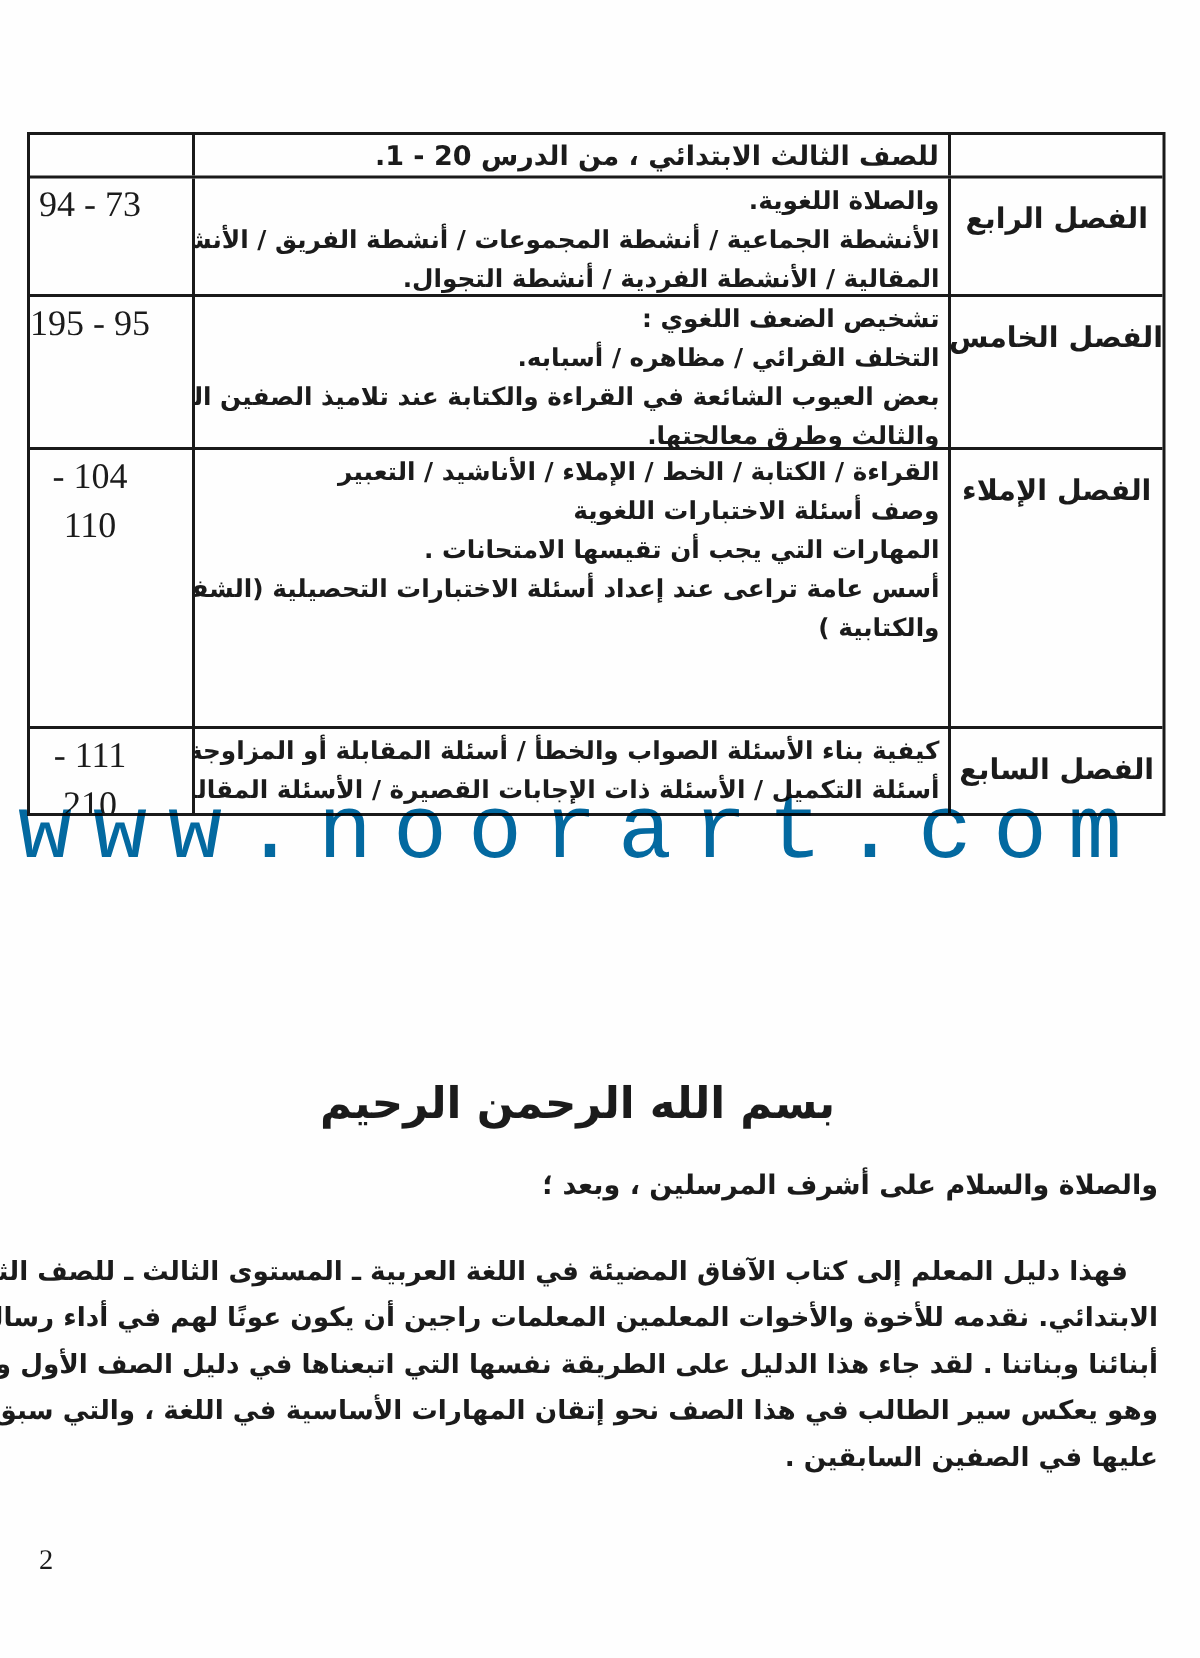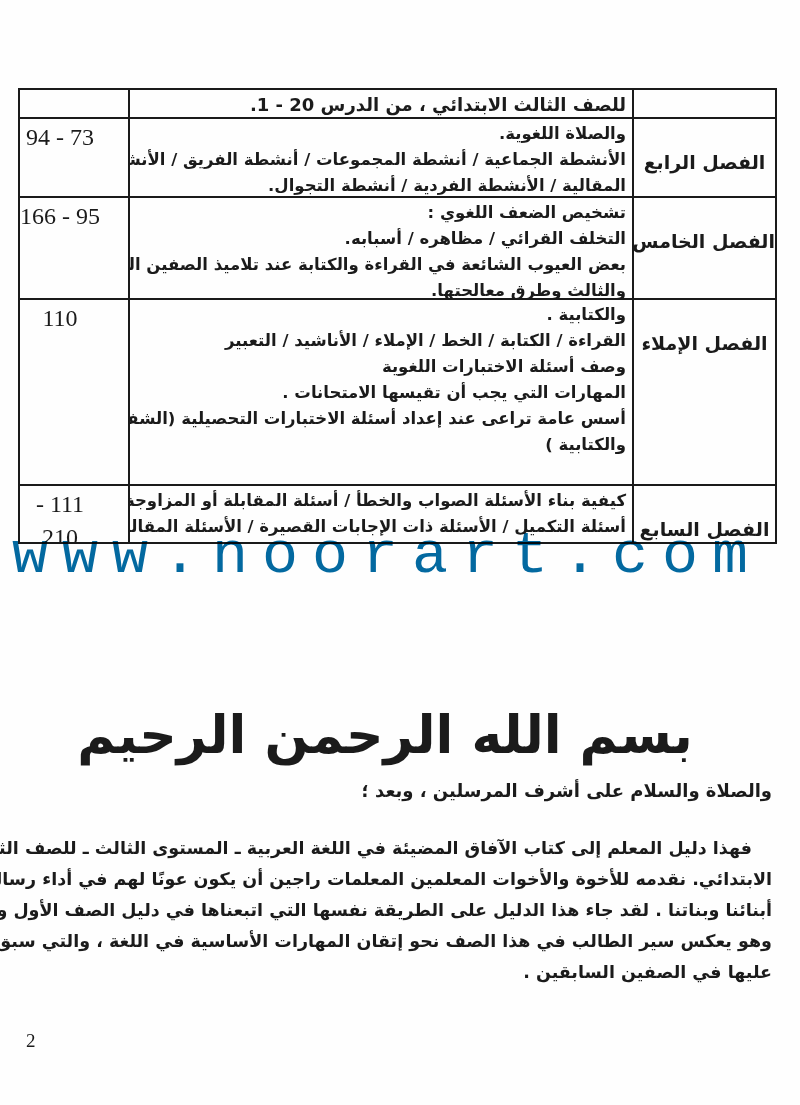--- a/index.html
+++ b/index.html
@@ -13,21 +13,21 @@
     position:absolute;left:18px;top:88px;width:759px;
     border:2px solid #1a1a1a;box-sizing:border-box;
     background:transparent;
   }
   .trow{display:flex;direction:rtl;box-sizing:border-box;}
   .trow + .trow, [data-name="toc-table-body"] .trow{border-top:2px solid #1a1a1a;}
   [data-name="toc-table-body"] .trow:first-child{border-top:2px solid #1a1a1a;}
   .cell{box-sizing:border-box;overflow:hidden;}
   .cell.chapter{
     width:141px;flex:0 0 141px;text-align:center;direction:rtl;
-    font-weight:bold;font-size:19px;padding-top:16px;white-space:nowrap;margin-top:16px;
+    font-weight:bold;font-size:19px;padding-top:16px;white-space:nowrap;
   }
   .cell.content{
     width:506px;flex:0 0 506px;
     border-left:2px solid #1a1a1a;border-right:2px solid #1a1a1a;
     direction:rtl;text-align:right;
     font-weight:bold;font-size:16.5px;line-height:26px;
     padding:2px 6px 4px 4px;
     margin-left:28px;
   }
   .cell.content .cline{white-space:nowrap;}
@@ -42,21 +42,21 @@
   .watermark{
     position:absolute;left:12px;top:526px;width:788px;
     font-family:"Liberation Mono","DejaVu Sans Mono",monospace;
     font-size:60px;line-height:60px;letter-spacing:14px;
     white-space:nowrap;z-index:5;pointer-events:none;
     mix-blend-mode:multiply;
   }
   
   .bismillah{
     position:absolute;top:705px;left:0;width:770px;
-    text-align:center;font-weight:bold;font-size:52px;line-height:60px;
+    text-align:center;font-weight:bold;font-size:29px;line-height:60px;
     direction:rtl;white-space:nowrap;
   }
   .blessing{
     position:absolute;top:780px;right:28px;
     direction:rtl;text-align:left;font-weight:bold;font-size:18px;
     white-space:nowrap;
   }
   .bodytext{
     position:absolute;top:833px;right:28px;left:16px;
     direction:rtl;text-align:right;font-weight:bold;
@@ -94,34 +94,34 @@
       </div>
       <div class="trow" data-name="table-row" style="height: 102px;">
         <div class="cell chapter" data-name="chapter-cell">الفصل الخامس</div>
         <div class="cell content" data-name="content-cell">
           <div class="cline" data-name="content-line">تشخيص الضعف اللغوي :</div>
           <div class="cline" data-name="content-line">التخلف القرائي / مظاهره / أسبابه.</div>
           <div class="cline" data-name="content-line">بعض العيوب الشائعة في القراءة والكتابة عند تلاميذ الصفين الثاني</div>
           <div class="cline" data-name="content-line">والثالث وطرق معالجتها.</div>
         </div>
         <div class="cell pages" data-name="pages-cell">
-          <div class="pline" data-name="page-range">166 - 95</div>
+          <div class="pline" data-name="page-range">195 - 95</div>
         </div>
       </div>
       <div class="trow" data-name="table-row" style="height: 186px;">
         <div class="cell chapter" data-name="chapter-cell">الفصل الإملاء</div>
         <div class="cell content" data-name="content-cell">
-          <div class="cline" data-name="content-line">والكتابية .</div>
           <div class="cline" data-name="content-line">القراءة / الكتابة / الخط / الإملاء / الأناشيد / التعبير</div>
           <div class="cline" data-name="content-line">وصف أسئلة الاختبارات اللغوية</div>
           <div class="cline" data-name="content-line">المهارات التي يجب أن تقيسها الامتحانات .</div>
           <div class="cline" data-name="content-line">أسس عامة تراعى عند إعداد أسئلة الاختبارات التحصيلية (الشفوية</div>
           <div class="cline" data-name="content-line">والكتابية )</div>
         </div>
         <div class="cell pages" data-name="pages-cell">
+          <div class="pline" data-name="page-range">- 104</div>
           <div class="pline" data-name="page-range">110</div>
         </div>
       </div>
       <div class="trow" data-name="table-row" style="height: 58px;">
         <div class="cell chapter" data-name="chapter-cell">الفصل السابع</div>
         <div class="cell content" data-name="content-cell">
           <div class="cline" data-name="content-line">كيفية بناء الأسئلة الصواب والخطأ / أسئلة المقابلة أو المزاوجة /</div>
           <div class="cline" data-name="content-line">أسئلة التكميل / الأسئلة ذات الإجابات القصيرة / الأسئلة المقالية.</div>
         </div>
         <div class="cell pages" data-name="pages-cell">

